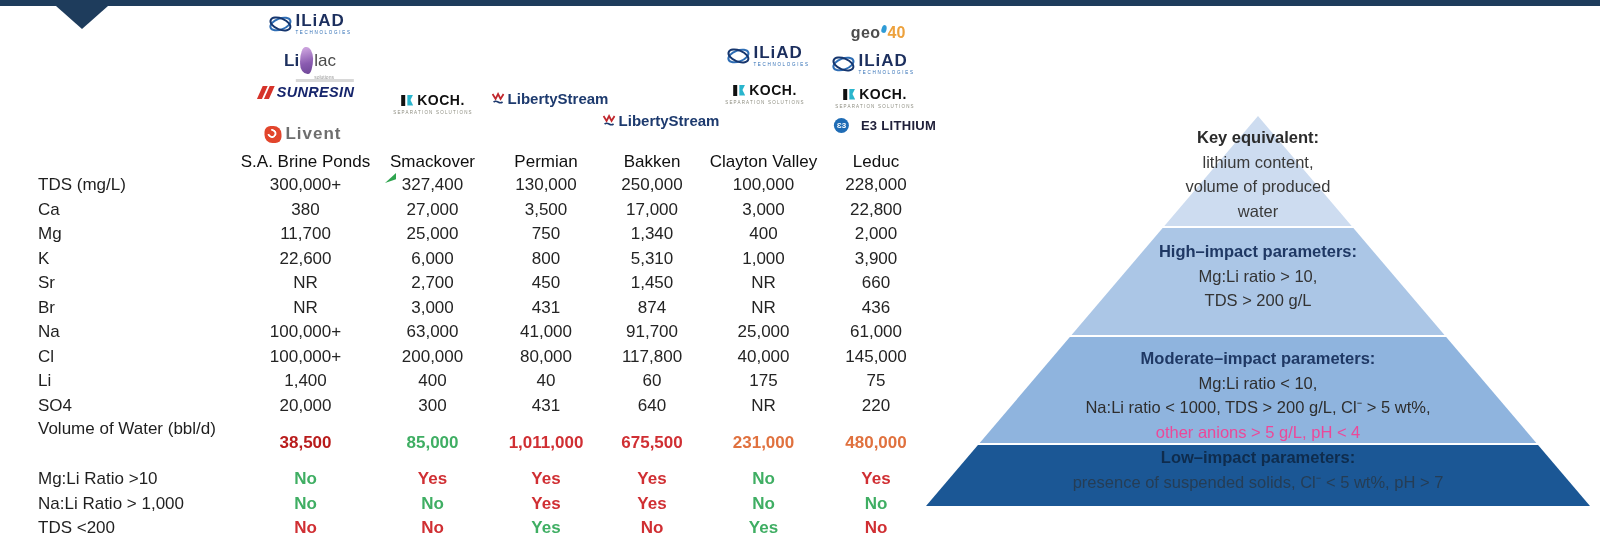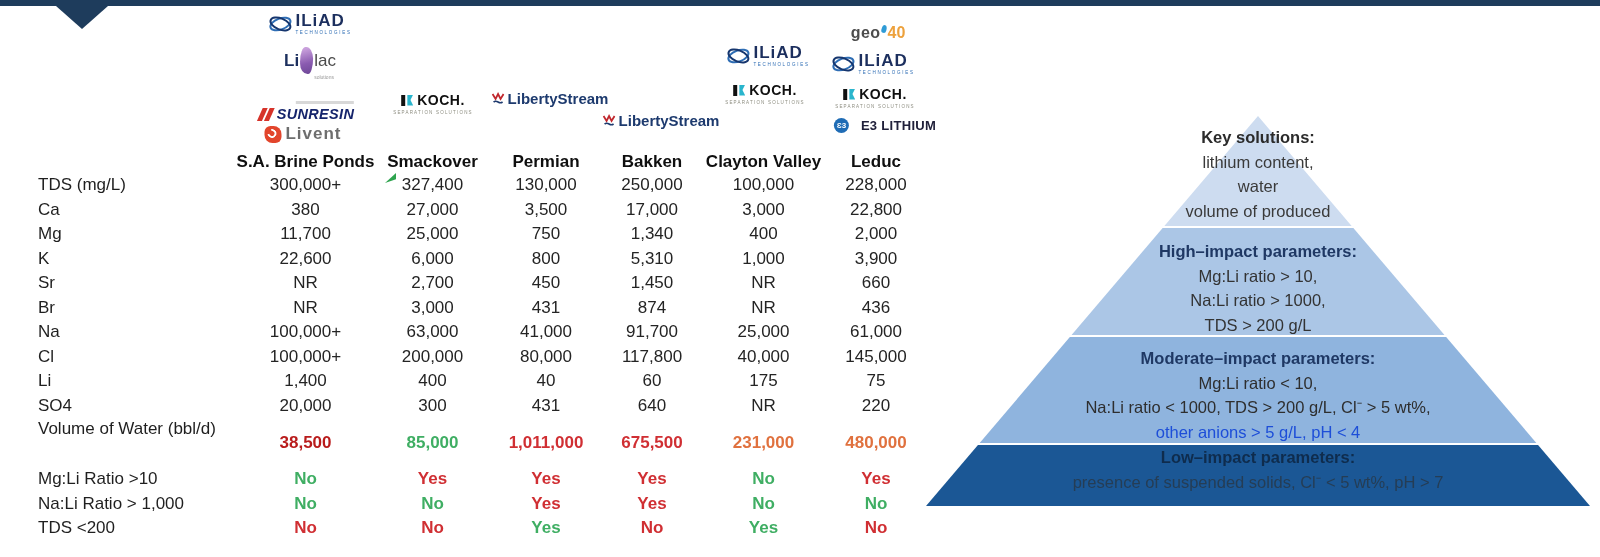--- a/index.html
+++ b/index.html
@@ -50,21 +50,21 @@
   .e3 { gap:12px; }
   .e3-icon { width:15px; height:15px; border-radius:50%; background:#1f6cb5; color:#fff; font-size:8px; font-weight:800; display:flex; align-items:center; justify-content:center; }
   .e3-word { font-weight:800; font-size:13px; color:#20203a; letter-spacing:0.3px; }
 
   
   .table { position:absolute; left:38px; top:150px; display:grid;
     grid-template-columns:202px 131px 123px 104px 108px 115px 110px; }
   .cell { height:24.5px; display:flex; align-items:center; justify-content:center;
     font-size:17px; color:#242424; white-space:nowrap; }
   .cell.label { justify-content:flex-start; color:#1f1f1f; }
-  .cell.header { font-weight:700; color:#0f0f0f; height:23px; }
+  .cell.header { font-weight:400; color:#0f0f0f; height:23px; }
   .cell.tall { height:49px; }
   .cell.flag { font-weight:700; }
   .cell.vol { font-weight:600; }
   .vol-label { flex-direction:column; align-items:flex-start; justify-content:center; line-height:22px; }
   .green-marker { position:absolute; left:385px; top:173px; width:11px; height:10px;
     clip-path:polygon(0 100%,100% 0,100% 62%); background:#2ea44f; }
 
   
   .pyramid { position:absolute; left:926px; top:116px; width:664px; height:390px; }
   .pyr-shape { position:absolute; inset:0; clip-path:polygon(50% 0,100% 100%,0 100%); }
@@ -92,21 +92,21 @@
         </span>
       </div>
       <div class="logo lilac" style="left: 310px; top: 47px;">
         <span class="ll-row">
       <span class="ll-pre">Li</span>
       <span class="ll-blob"></span>
       <span class="ll-post">lac</span>
         </span>
       <span class="ll-sub">solutions</span>
       </div>
-      <div class="logo sunresin" style="left: 307px; top: 101px;">
+      <div class="logo sunresin" style="left: 307px; top: 79px;">
         <span class="sr-tag"></span>
       <span class="sr-row">
         <span class="sr-bars">
             <span class="sr-bar"></span>
             <span class="sr-bar"></span>
           </span>
         <span class="sr-word">SUNRESIN</span>
         </span>
       </div>
       <div class="logo livent" style="left: 303px; top: 124px;">
@@ -295,36 +295,35 @@
   <div class="green-marker" style="background: rgb(46, 164, 79);"></div>
   <div class="pyramid">
     <div class="pyr-shape" id="pyrShape">
         <div class="tier-shape" style="height: 110px; background: rgb(205, 220, 240); margin-bottom: 2px;"></div>
         <div class="tier-shape" style="height: 107px; background: rgb(171, 198, 230); margin-bottom: 2px;"></div>
         <div class="tier-shape" style="height: 106px; background: rgb(143, 180, 222); margin-bottom: 2px;"></div>
         <div class="tier-shape" style="height: 61px; background: rgb(27, 87, 149);"></div>
       </div>
     <div class="pyr-text" id="pyrText">
         <div class="tier-text" style="top: 0px; padding-top: 9px;">
-          <div class="t-title" style="color: rgb(43, 43, 43);">Key solutions:</div>
+          <div class="t-title" style="color: rgb(43, 43, 43);">Key equivalent:</div>
           <div class="t-line" style="color: rgb(58, 58, 58);">lithium content,</div>
+          <div class="t-line" style="color: rgb(58, 58, 58);">volume of produced</div>
           <div class="t-line" style="color: rgb(58, 58, 58);">water</div>
-          <div class="t-line" style="color: rgb(58, 58, 58);">volume of produced</div>
         </div>
         <div class="tier-text" style="top: 112px; padding-top: 11px;">
           <div class="t-title" style="color: rgb(31, 56, 100);">High–impact parameters:</div>
           <div class="t-line" style="color: rgb(51, 51, 51);">Mg:Li ratio &gt; 10,</div>
-          <div class="t-line" style="color: rgb(51, 51, 51);">Na:Li ratio &gt; 1000,</div>
           <div class="t-line" style="color: rgb(51, 51, 51);">TDS &gt; 200 g/L</div>
         </div>
         <div class="tier-text" style="top: 221px; padding-top: 9px;">
           <div class="t-title" style="color: rgb(31, 56, 100);">Moderate–impact parameters:</div>
           <div class="t-line" style="color: rgb(46, 46, 46);">Mg:Li ratio &lt; 10,</div>
           <div class="t-line" style="color: rgb(46, 46, 46); text-align: center;">Na:Li ratio &lt; 1000, TDS &gt; 200 g/L, Cl⁻ &gt; 5 wt%,</div>
-          <div class="t-line" style="color: #1d4ed8;">other anions &gt; 5 g/L, pH &lt; 4</div>
+          <div class="t-line" style="color: #ec4899;">other anions &gt; 5 g/L, pH &lt; 4</div>
         </div>
         <div class="tier-text" style="top: 329px; ">
           <div class="t-title" style="color: rgb(15, 44, 77);">Low–impact parameters:</div>
           <div class="t-line" style="color: rgb(37, 61, 85);">presence of suspended solids, Cl⁻ &lt; 5 wt%, pH &gt; 7</div>
         </div>
       </div>
   </div>
 </div>
 
 </body></html>

